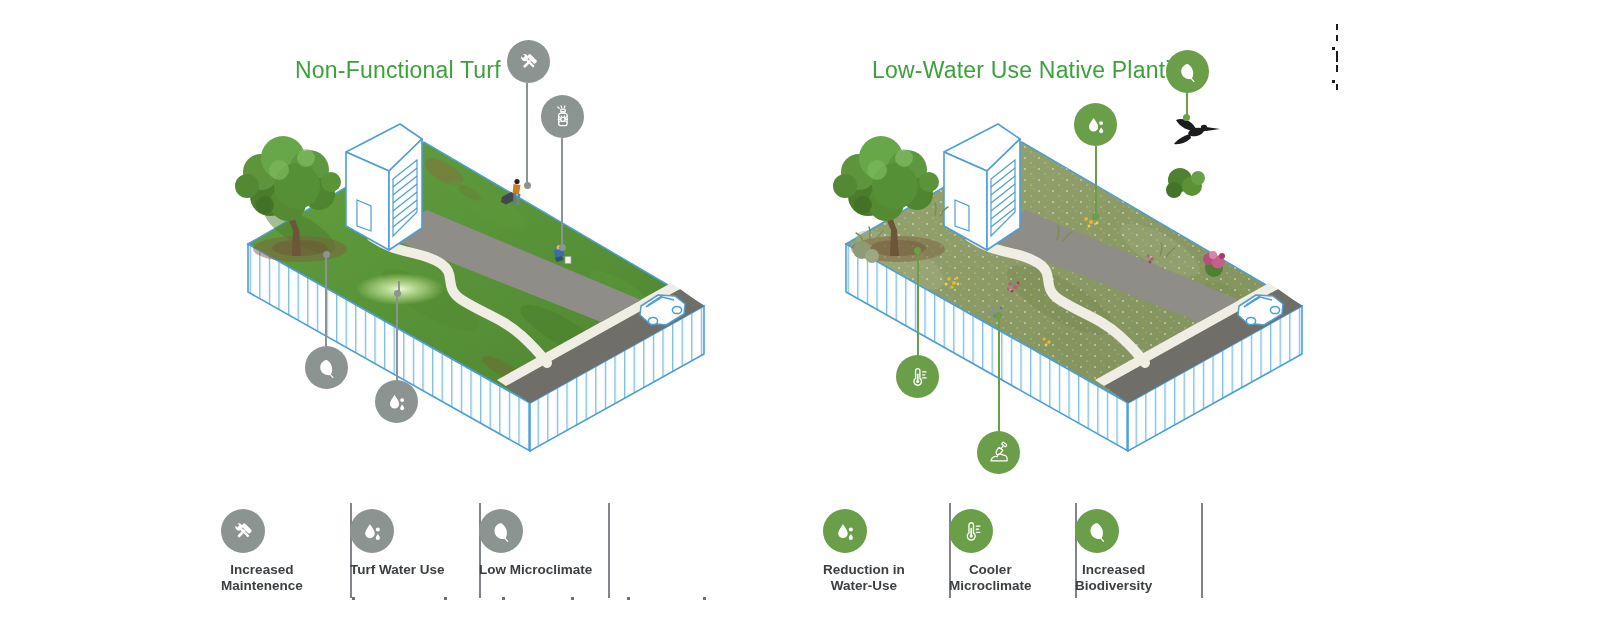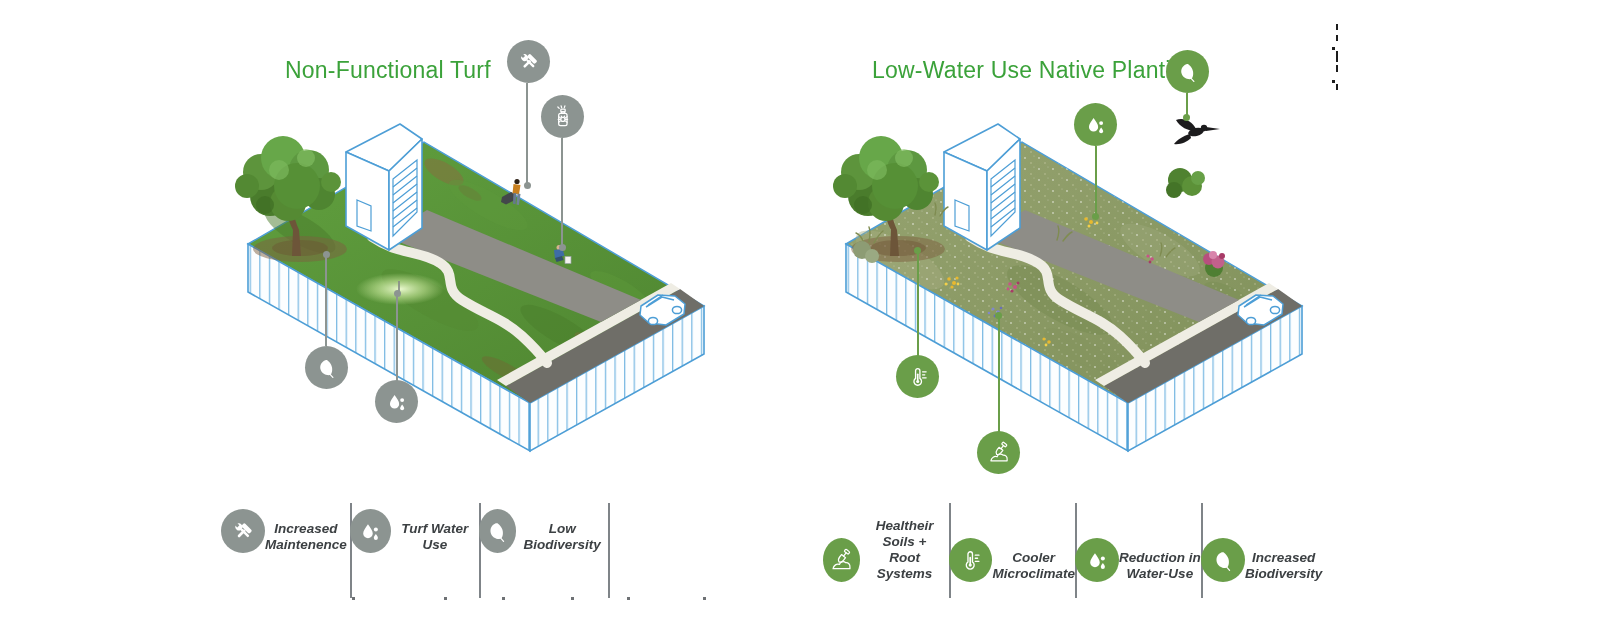--- a/index.html
+++ b/index.html
@@ -21,21 +21,21 @@
   .callout.gray{background:var(--icon_gray,#8c9491);}
   .callout.green{background:var(--icon_green,#6a9e49);}
   .callout-line{position:absolute;width:2px;z-index:2;}
   .callout-line.gray{background:var(--icon_gray,#8c9491);}
   .callout-line.green{background:var(--icon_green,#6a9e49);}
   .callout-dot{position:absolute;width:7px;height:7px;border-radius:50%;z-index:2;}
   .callout-dot.gray{background:var(--icon_gray,#8c9491);}
   .callout-dot.green{background:var(--icon_green,#6a9e49);}
   
   .legend-group{position:absolute;top:509px;display:flex;z-index:3;}
-  .legend-item{display:flex;flex-direction:row;align-items:flex-end;font-style:italic;}
+  .legend-item{display:flex;flex-direction:column;align-items:flex-start;}
   .legend-group.gray .legend-item{width:129px;}
   .legend-group.green .legend-item{width:126px;}
   .legend-icon{width:44px;height:44px;border-radius:50%;display:flex;align-items:center;justify-content:center;}
   .legend-group.gray .legend-icon{background:var(--icon_gray,#8c9491);}
   .legend-group.green .legend-icon{background:var(--icon_green,#6a9e49);}
   .legend-icon svg{width:27px;height:27px;display:block;}
   .legend-label{
     margin-top:9px;font-size:13.5px;font-weight:bold;line-height:16px;
     color:var(--label_dark,#3c4043);text-align:center;white-space:pre-line;
   }
@@ -294,21 +294,21 @@
       <g fill="#1c1b1d">
         <ellipse cx="1196" cy="132" rx="8" ry="4" transform="rotate(-12 1196 132)"></ellipse>
         <circle cx="1204" cy="128" r="3.2"></circle>
         <path d="M1206,127 L1220,129 L1206,131 Z"></path>
         <path d="M1196,129 C1192,120 1182,117 1176,120 C1180,127 1188,131 1195,131 Z"></path>
         <path d="M1190,134 C1183,136 1177,140 1174,144 C1180,145 1187,142 1191,138 Z"></path>
       </g>
     </g>
   </svg>
 
-  <div class="title" style="left:285px">Non-Functional Turf</div>
+  <div class="title" style="left:295px">Non-Functional Turf</div>
   <div class="title" style="left:872px">Low-Water Use Native Planting</div>
 
   <div class="callout-line gray" style="left:526px;top:83px;height:102px"></div>
   <div class="callout-dot gray" style="left:524px;top:182px"></div>
   <div class="callout gray" style="left:507px;top:40px">
     <svg viewBox="0 0 48 48">
         <use href="#icon-tools"></use>
       </svg>
     </div>
 
@@ -385,54 +385,45 @@
           </svg>
         </div>
       <div class="legend-label">Turf Water Use</div>
     </div>
     <div class="legend-item">
       <div class="legend-icon">
           <svg viewBox="0 0 48 48">
             <use href="#icon-leaf"></use>
           </svg>
         </div>
-      <div class="legend-label">Low Biodiversity</div>
+      <div class="legend-label">Low Microclimate</div>
     </div>
   </div>
   <div class="sep" style="left:350px"></div>
   <div class="sep" style="left:479px"></div>
   <div class="sep" style="left:608px"></div>
 
   <div class="legend-group green" style="left:823px">
     <div class="legend-item">
       <div class="legend-icon">
           <svg viewBox="0 0 48 48">
-            <use href="#icon-shovel-soil"></use>
-          </svg>
-        </div>
-      <div class="legend-label">Healtheir Soils +
-Root Systems</div>
+            <use href="#icon-water-drops"></use>
+          </svg>
+        </div>
+      <div class="legend-label">Reduction in
+Water-Use</div>
     </div>
     <div class="legend-item">
       <div class="legend-icon">
           <svg viewBox="0 0 48 48">
             <use href="#icon-thermometer"></use>
           </svg>
         </div>
       <div class="legend-label">Cooler
 Microclimate</div>
-    </div>
-    <div class="legend-item">
-      <div class="legend-icon">
-          <svg viewBox="0 0 48 48">
-            <use href="#icon-water-drops"></use>
-          </svg>
-        </div>
-      <div class="legend-label">Reduction in
-Water-Use</div>
     </div>
     <div class="legend-item">
       <div class="legend-icon">
           <svg viewBox="0 0 48 48">
             <use href="#icon-leaf"></use>
           </svg>
         </div>
       <div class="legend-label">Increased
 Biodiversity</div>
     </div>

